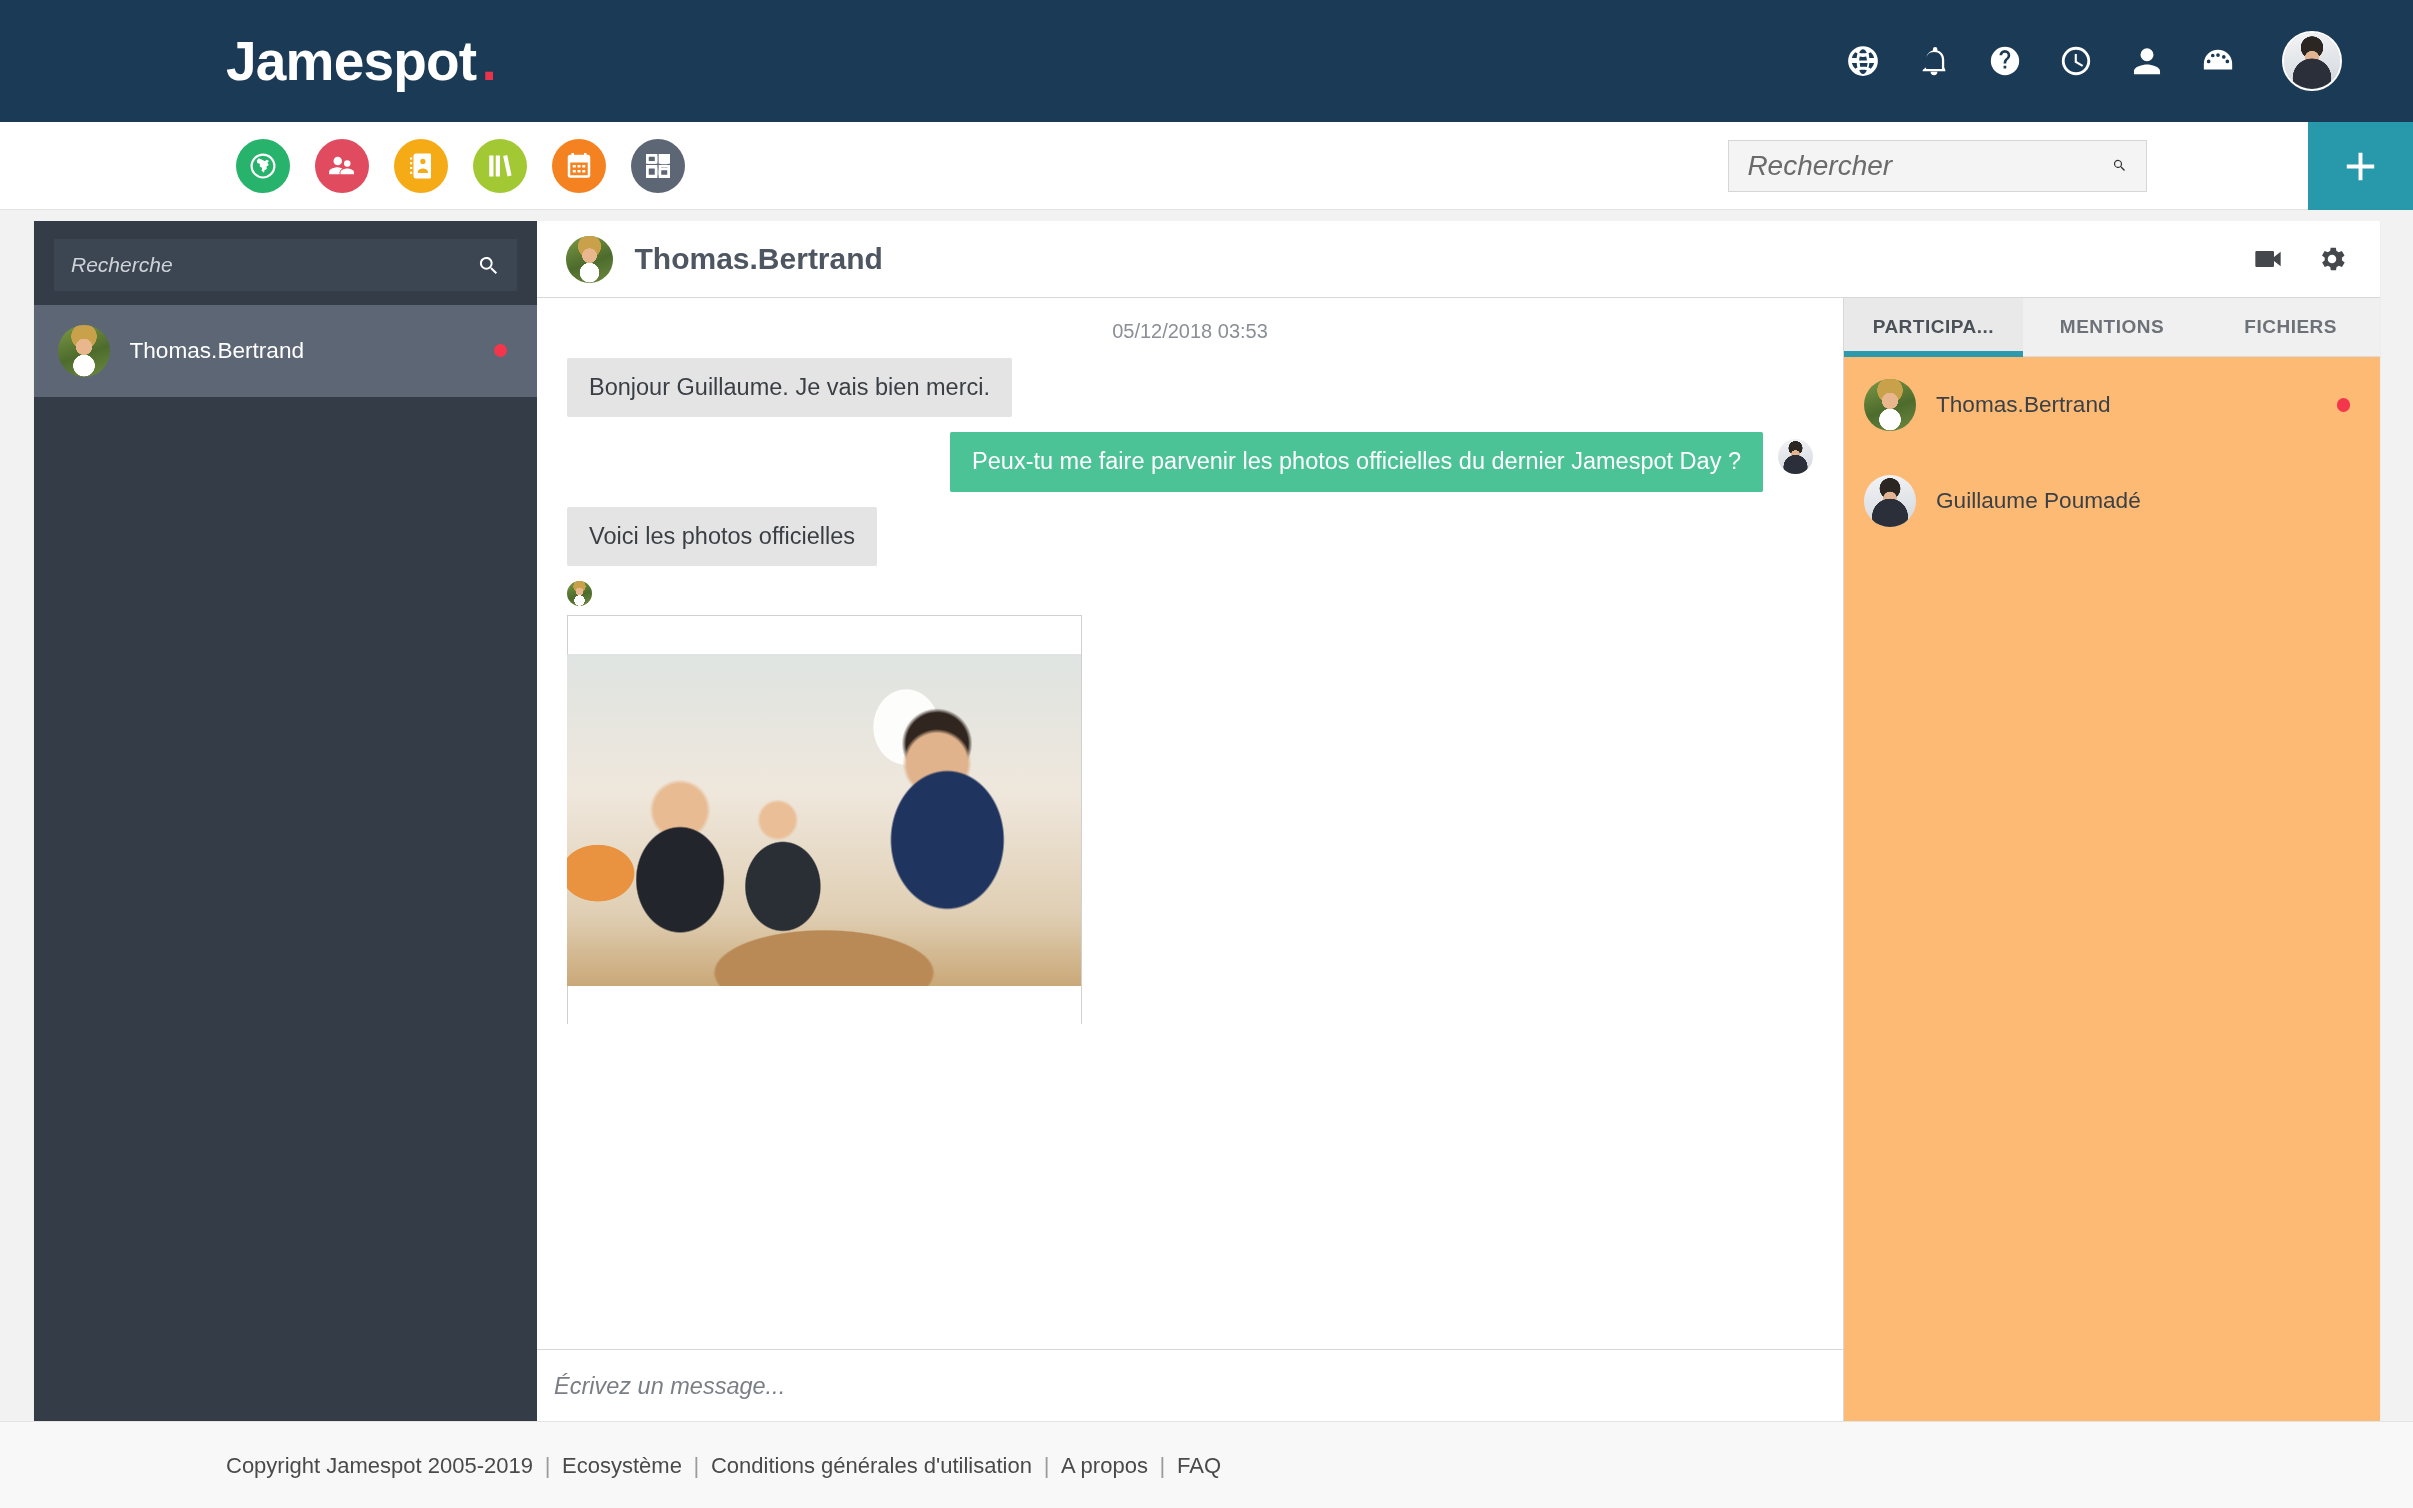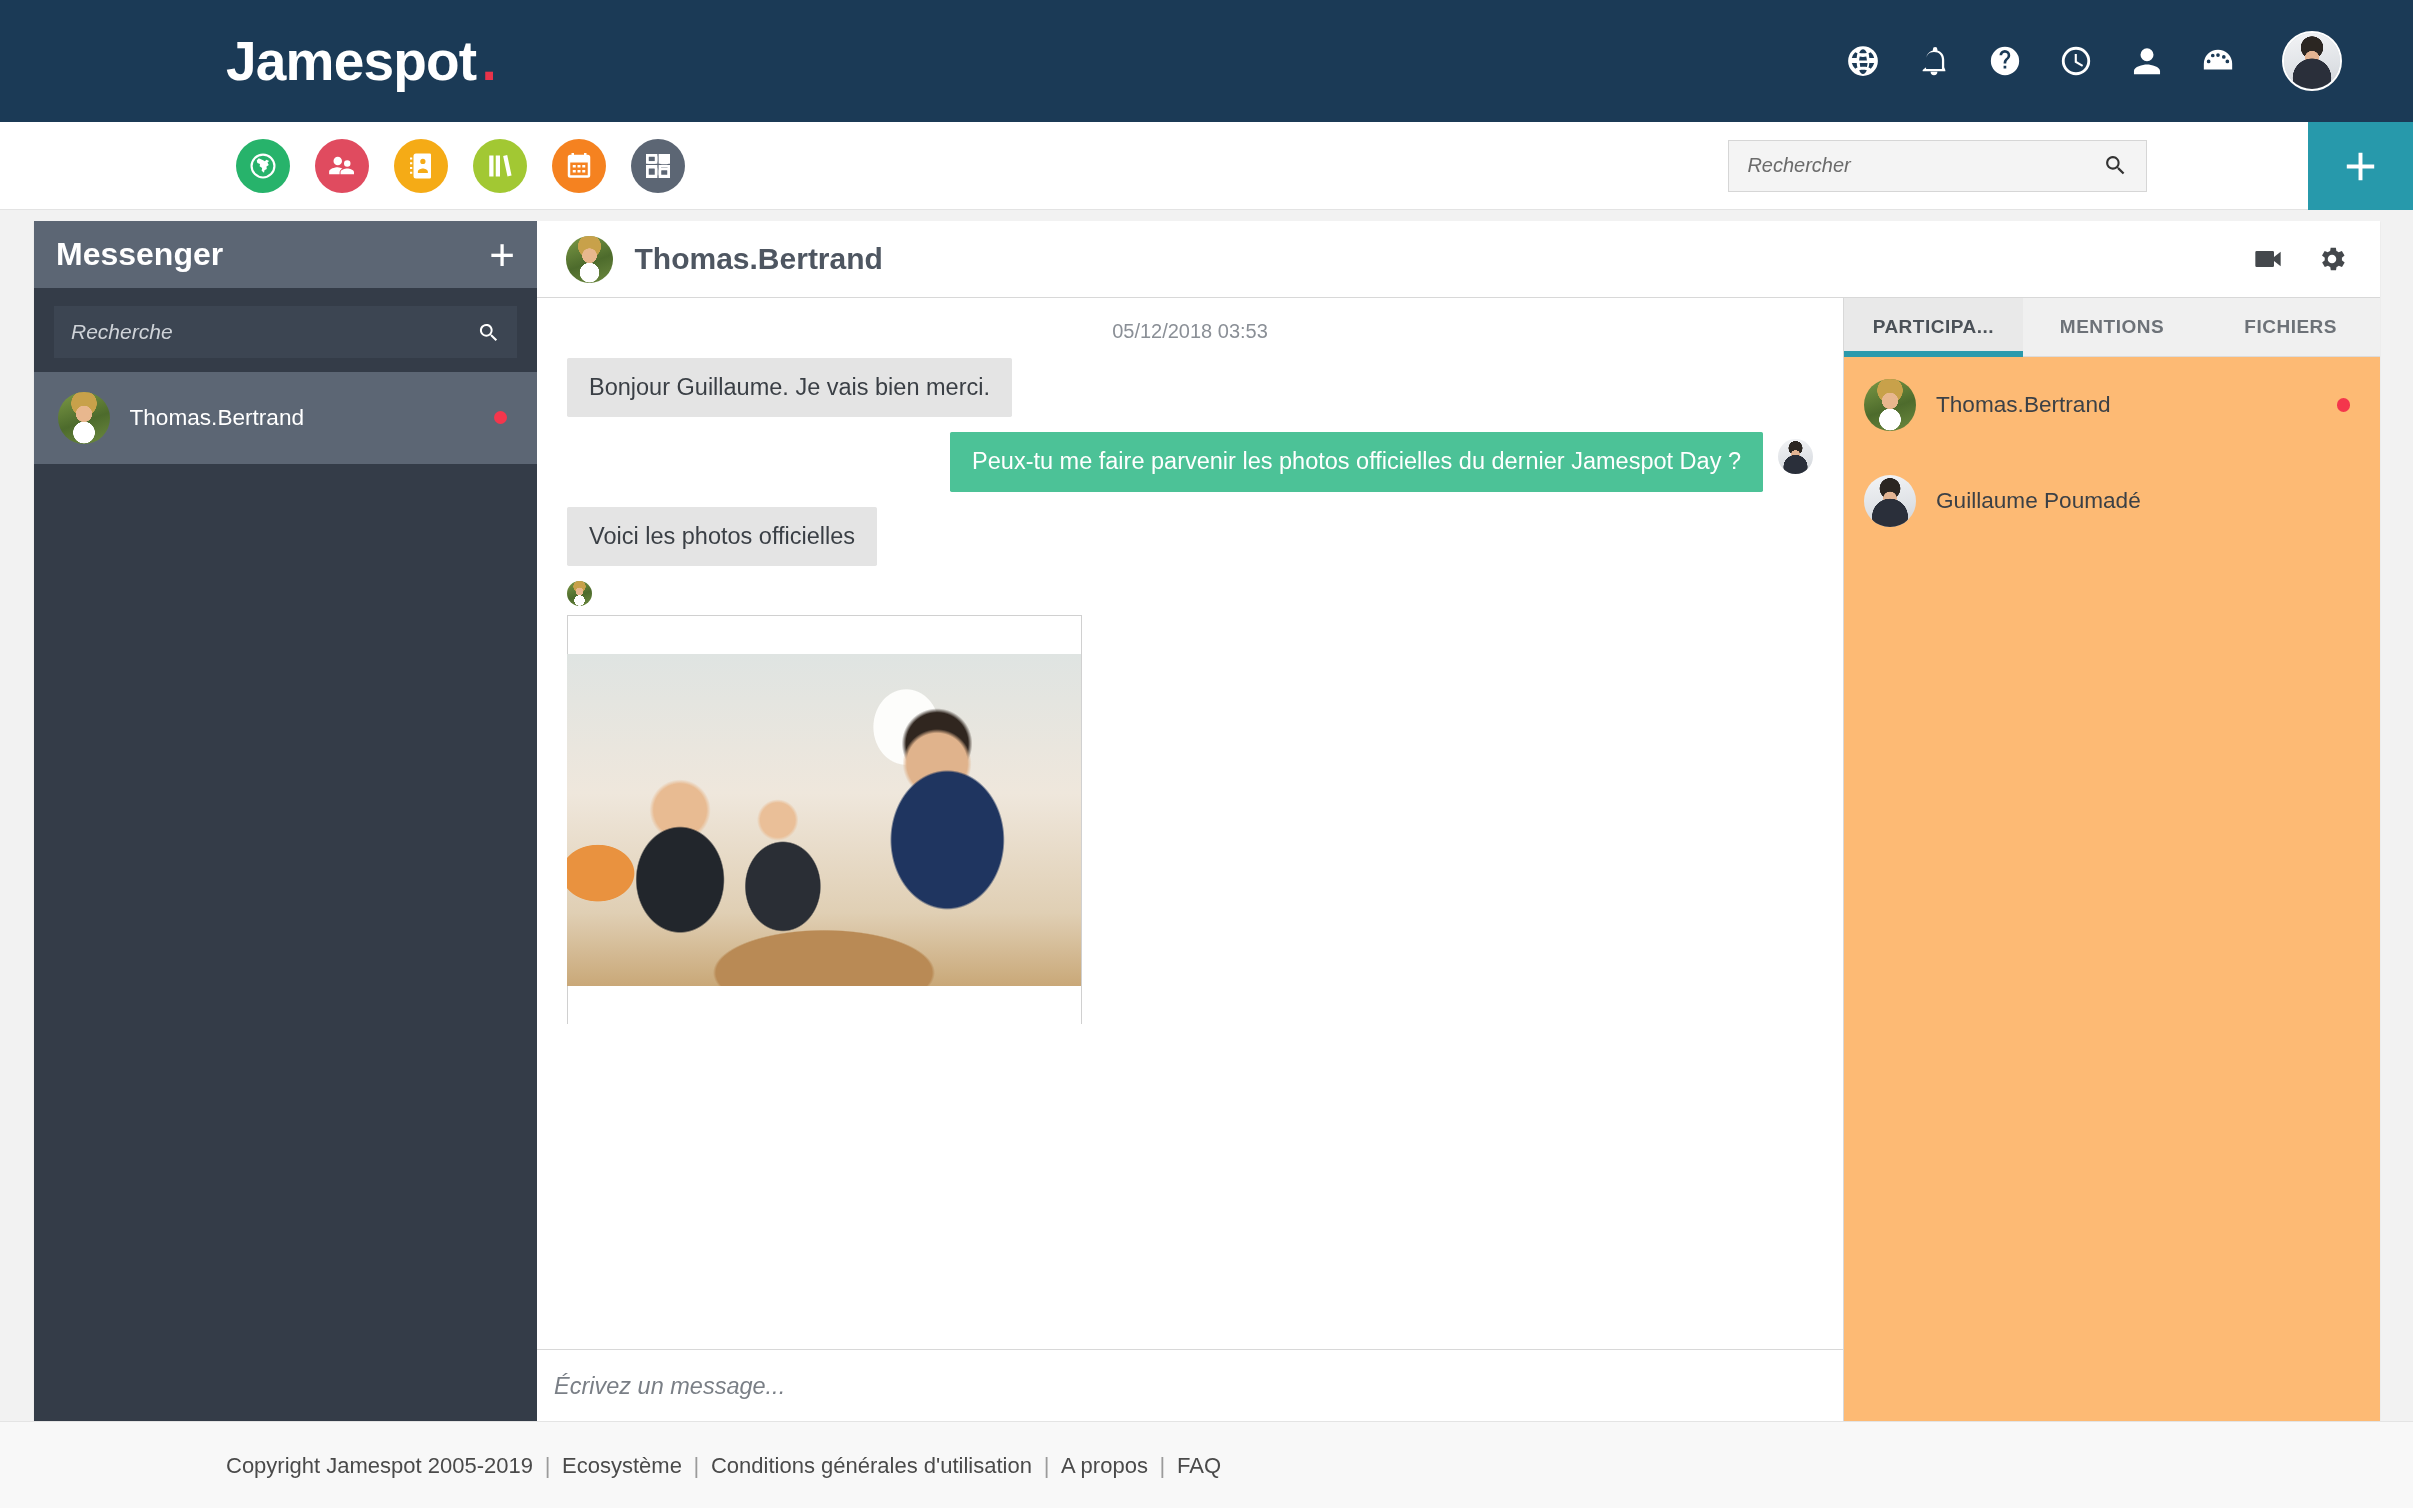--- a/index.html
+++ b/index.html
@@ -46,21 +46,21 @@
     display:flex;align-items:center;justify-content:center; cursor:pointer;
   }
   .app-ico svg{ width:30px;height:30px;fill:#ffffff;}
   .search-wrap{
     position:absolute; right:266px; top:50%; transform:translateY(-50%);
     width:419px;height:52px;background:#f4f4f4;border:0.8px solid #d6d6d6;
     display:flex;align-items:center;padding:0 18.4px;
   }
   .search-wrap input{
     flex:1; border:none;background:transparent;outline:none;
-    font-size:20px; font-style:italic; color:#6b6b6b;
+    font-size:28px; font-style:italic; color:#6b6b6b;
     font-family:"Liberation Sans", sans-serif;
   }
   .search-wrap input::placeholder{ color:#6b6b6b; font-style:italic;}
   .search-wrap svg{width:25px;height:25px;fill:#333;}
   .plus-btn{
     position:absolute;right:0;top:0;width:105px;height:89px;
     background:#2799ab;display:flex;align-items:center;justify-content:center;cursor:pointer;
   }
   .plus-btn svg{width:47px;height:47px;fill:#ffffff;}
 
@@ -338,24 +338,20 @@
         <path d="M19 11h-6V5h-2v6H5v2h6v6h2v-6h6z"></path>
       </svg>
   </div>
 </div>
 
 <div class="page">
 
   <div class="app-shell">
 
     <div class="msgr">
-      <div class="msgr-head">
-        <div class="msgr-title">Messenger</div>
-        <div class="msgr-plus">+</div>
-      </div>
 
       <div class="msgr-search">
         <input type="text" placeholder="Recherche" style="">
         <svg viewBox="0 0 24 24">
             <path d="M15.5 14h-.8l-.3-.3a6.5 6.5 0 1 0-.7.7l.3.3v.8l5 5 1.5-1.5Zm-6 0A4.5 4.5 0 1 1 14 9.5 4.49 4.49 0 0 1 9.5 14Z"></path>
           </svg>
       </div>
 
 
       <div class="conv active">

